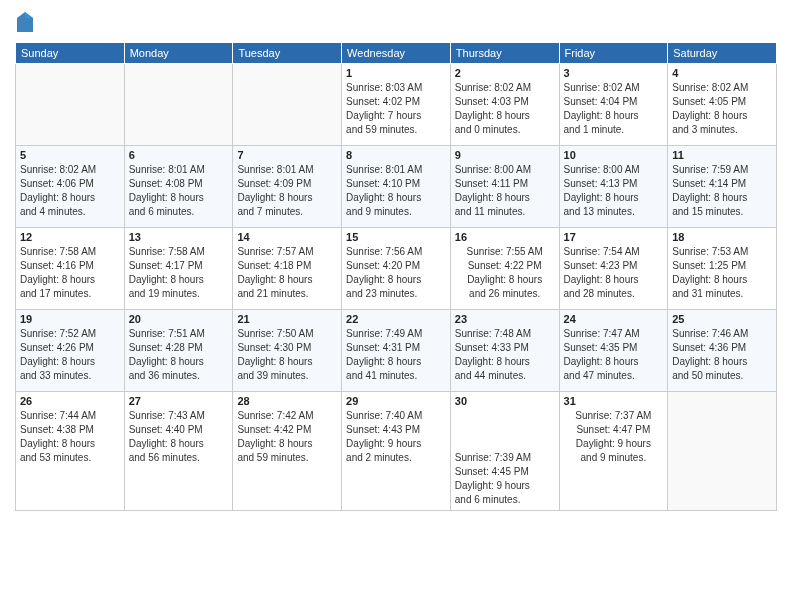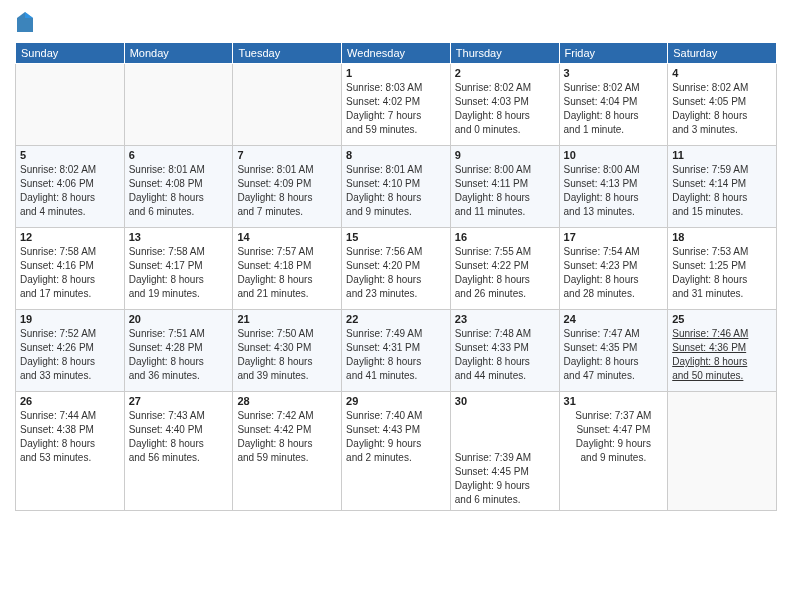--- a/index.html
+++ b/index.html
@@ -225,21 +225,21 @@
           </td>
           <td>
             <span class="day-number">15</span>
             <div class="day-info" style="white-space: pre-line;">Sunrise: 7:56 AM
 Sunset: 4:20 PM
 Daylight: 8 hours
 and 23 minutes.</div>
           </td>
           <td>
             <span class="day-number">16</span>
-            <div class="day-info" style="white-space: pre-line;">Sunrise: 7:55 AM
+            <div class="day-info" style="white-space: pre-line; text-align: center;">Sunrise: 7:55 AM
 Sunset: 4:22 PM
 Daylight: 8 hours
 and 26 minutes.</div>
           </td>
           <td>
             <span class="day-number">17</span>
             <div class="day-info" style="white-space: pre-line;">Sunrise: 7:54 AM
 Sunset: 4:23 PM
 Daylight: 8 hours
 and 28 minutes.</div>
@@ -290,21 +290,21 @@
           </td>
           <td>
             <span class="day-number">24</span>
             <div class="day-info" style="white-space: pre-line;">Sunrise: 7:47 AM
 Sunset: 4:35 PM
 Daylight: 8 hours
 and 47 minutes.</div>
           </td>
           <td>
             <span class="day-number">25</span>
-            <div class="day-info" style="white-space: pre-line; text-decoration: underline;">Sunrise: 7:46 AM
+            <div class="day-info" style="white-space: pre-line;">Sunrise: 7:46 AM
 Sunset: 4:36 PM
 Daylight: 8 hours
 and 50 minutes.</div>
           </td>
         </tr>
         <tr>
           <td>
             <span class="day-number">26</span>
             <div class="day-info" style="white-space: pre-line;">Sunrise: 7:44 AM
 Sunset: 4:38 PM

